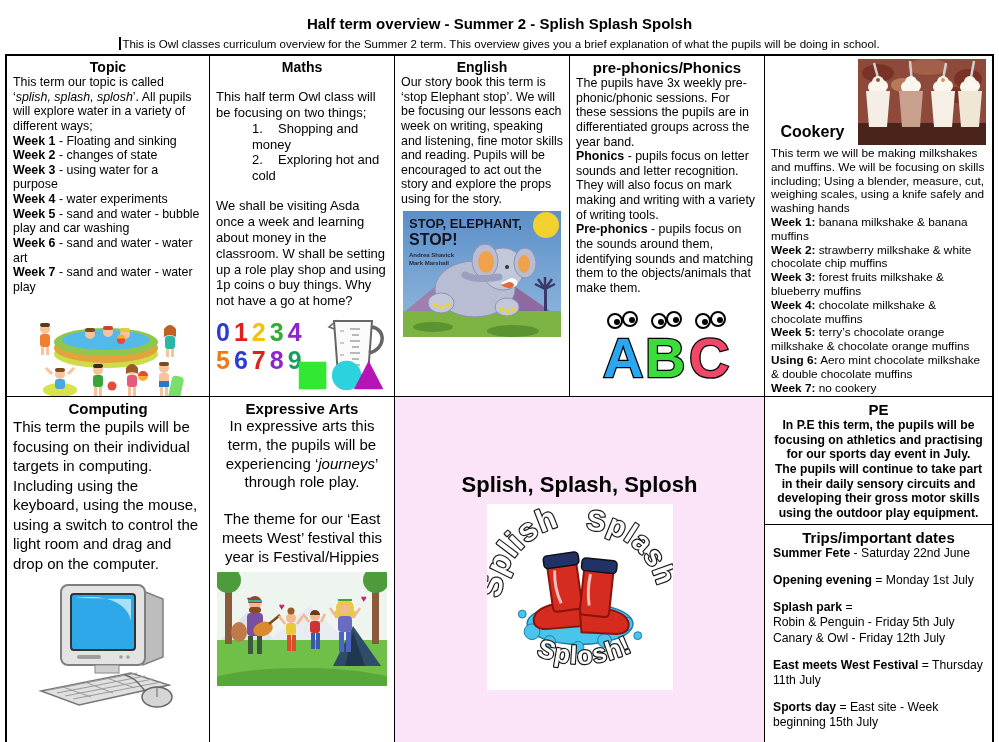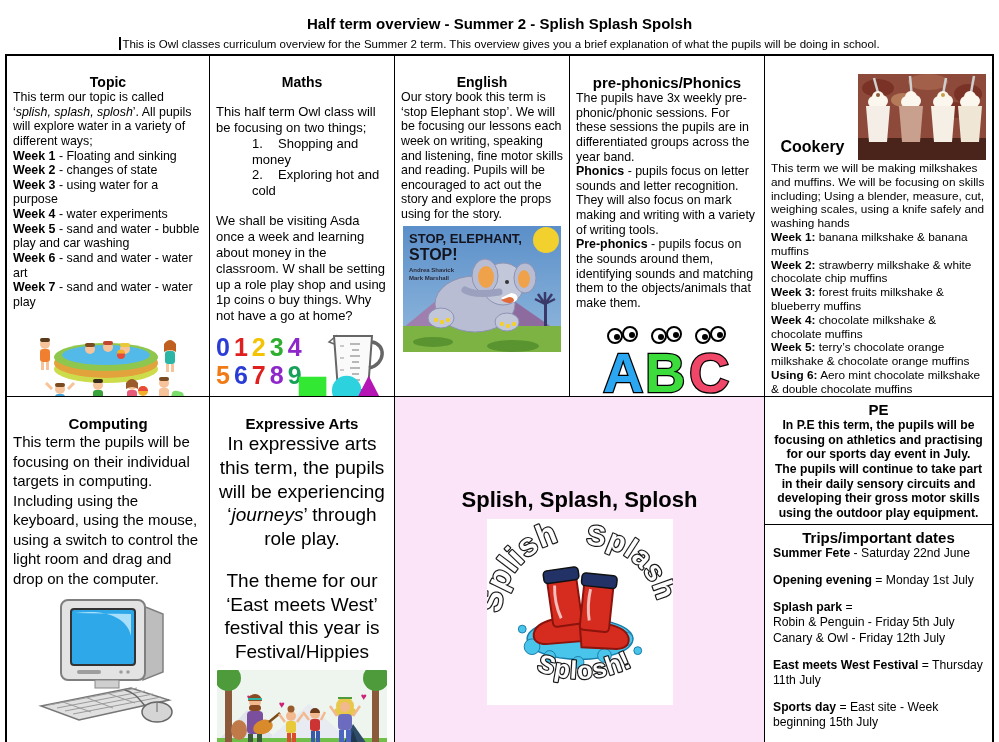--- a/index.html
+++ b/index.html
@@ -4,21 +4,21 @@
 <style>
   * { margin:0; padding:0; box-sizing:border-box; }
   html,body { background:#fff; }
   body { width:999px; height:742px; font-family:"Liberation Sans", sans-serif; color:#000; overflow:hidden; }
   .doc-title { text-align:center; font-weight:bold; font-size:15px; padding-top:15px; }
   .doc-sub { text-align:center; font-size:11.5px; margin-top:5px; }
   .cursor { display:inline-block; width:2px; height:13px; background:#000; vertical-align:-2px; margin-right:1px; }
   .grid { margin:4px 5px 0 5px; border:2px solid #000; display:grid;
           grid-template-columns:203px 185px 175px 195px 227px;
           grid-template-rows:341px 346px; }
-  .cell { border-right:1.5px solid #000; border-bottom:1.5px solid #000; padding:18px 6px; overflow:hidden; position:relative; }
+  .cell { border-right:1.5px solid #000; border-bottom:1.5px solid #000; padding:3px 6px; overflow:hidden; position:relative; }
   .cell.last-col { border-right:none; }
   .cell.row2 { border-bottom:none; }
   .cell h3 { font-size:14px; text-align:center; font-weight:bold; }
   .body-sm { font-size:12.4px; line-height:1.18; }
   .center-span { grid-column:3/5; background:#fbe4f7; border-right:1.5px solid #000; }
   .right-stack { display:flex; flex-direction:column; padding:0; border-right:none; }
   .pe-box { height:128px; border-bottom:1.5px solid #000; padding:4px 6px; text-align:center; }
   .trips-box { flex:1; padding:4px 8px; }
   b { font-weight:bold; }
   .it { font-style:italic; }
@@ -40,21 +40,21 @@
   .abc-wrap { text-align:center; margin-top:10px; }
   
   .cook-top { display:flex; align-items:flex-end; gap:4px; }
   .cook-top h3 { flex:1; font-size:16px; margin-bottom:4px; }
   .cook-body { font-size:11.8px; line-height:1.17; margin-top:2px; }
   
   .comp-body { font-size:15px; line-height:1.3; }
   .comp-art { margin-top:4px; text-align:center; }
   
   .arts-cell h3 { font-size:15px; }
-  .arts-body { font-size:19px; line-height:1.25; text-align:center; }
+  .arts-body { font-size:15px; line-height:1.25; text-align:center; }
   .arts-art { text-align:center; margin-top:6px; }
   
   .center-title { text-align:center; font-weight:bold; font-size:22px; margin-top:72px; }
   .logo-wrap { text-align:center; margin-top:6px; }
   .logo-box { display:inline-block; background:#fff; }
   
   .pe-box h3 { font-size:15px; }
   .pe-body { font-size:12.2px; line-height:1.2;font-weight:bold; }
   .trips-box h3 { font-size:15px; }
   .trips-body { font-size:12.2px; line-height:1.24; }

